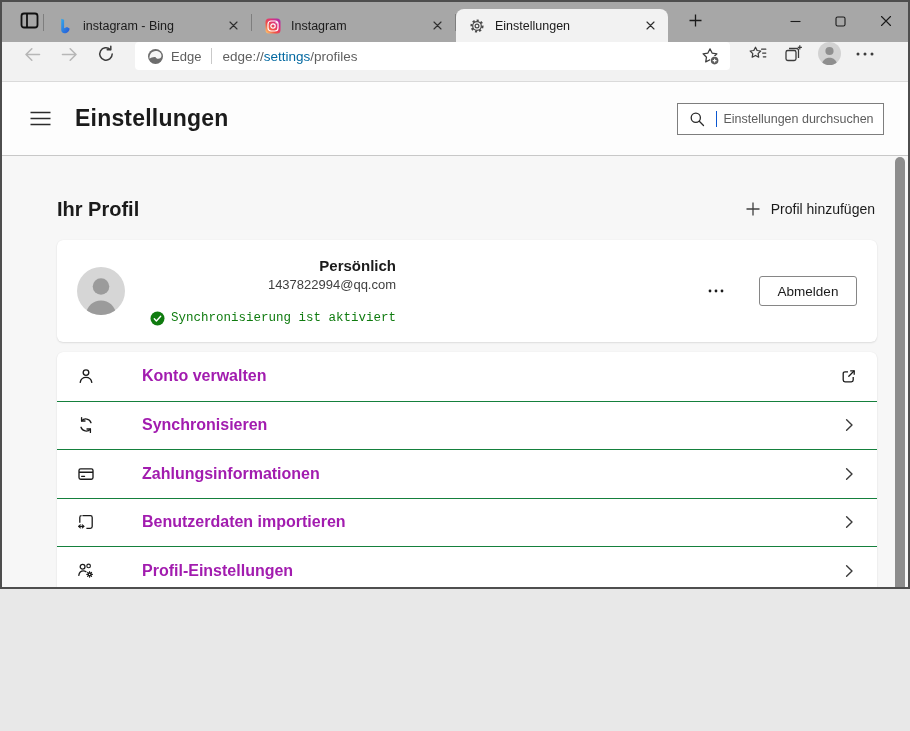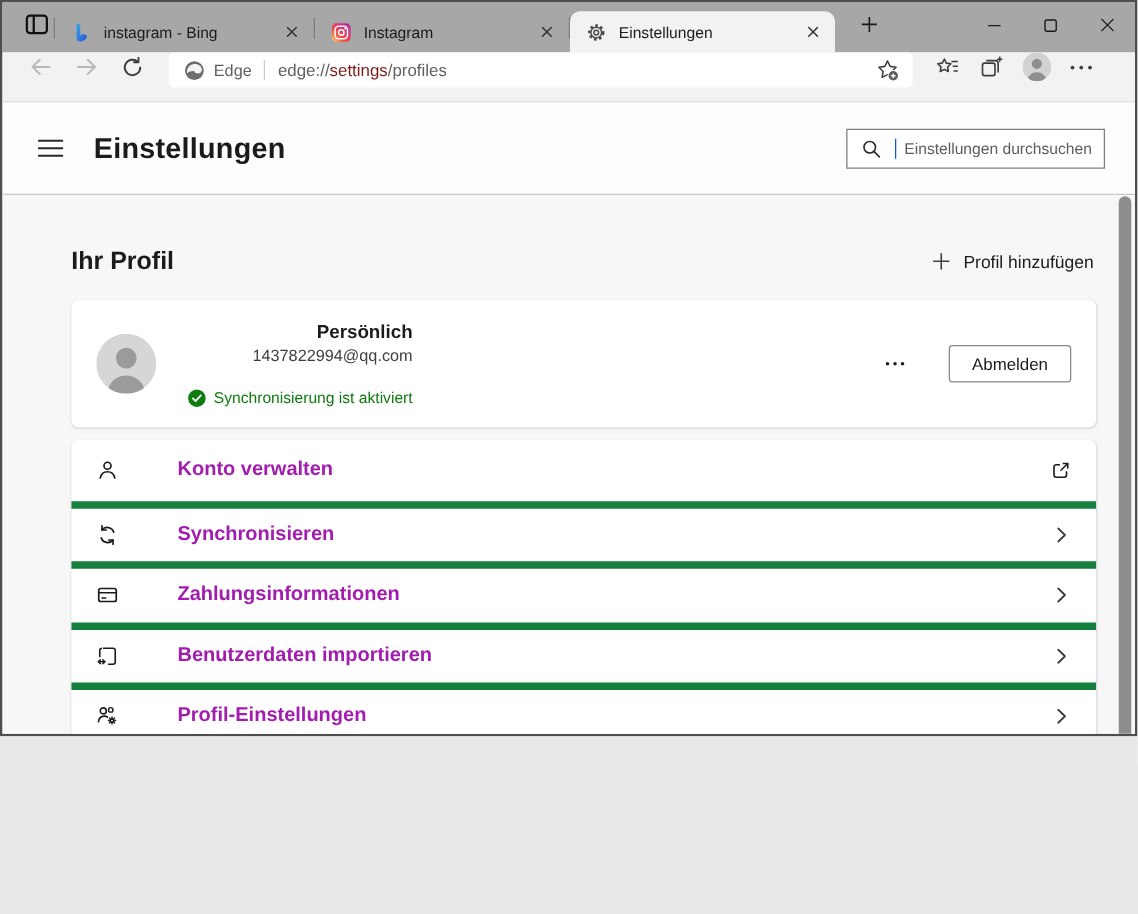--- a/index.html
+++ b/index.html
@@ -22,21 +22,21 @@
   .win-btn{width:45px;display:flex;align-items:center;justify-content:center;}
 
   
   .navbar{height:40px;background:#f2f2f2;display:flex;align-items:flex-start;padding:0 26px 0 16px;border-bottom:1px solid #dadada;flex:0 0 auto;}
   .nav-btn{width:28px;height:28px;display:flex;align-items:center;justify-content:center;margin-right:9px;border-radius:4px;}
   .addressbar{flex:1;height:28px;background:#fff;border-radius:4px;display:flex;align-items:center;padding:0 7px 0 12px;margin:0 10px 0 6px;min-width:0;}
   .ab-brand{font-size:13px;color:#5f5f5f;margin-left:7px;}
   .ab-divider{width:1px;height:16px;background:#c9c9c9;margin:0 10px;}
   .ab-url{font-size:13.5px;white-space:nowrap;overflow:hidden;}
   .ab-url .u-scheme,.ab-url .u-path{color:#5f5f5f;}
-  .ab-url .u-host{color:#7f1d1d;}
+  .ab-url .u-host{color:#0369a1;}
   .ab-staradd{margin-left:auto;padding:3px;display:flex;}
   .nav-right{display:flex;align-items:center;gap:15px;padding:0 8px;}
   .nav-right > span{display:flex;}
 
   
   .settings-header{height:74px;background:#fdfdfd;display:flex;align-items:center;padding:0 24px;border-bottom:1px solid #c8c8c8;flex:0 0 auto;}
   .hamburger{padding:4px;display:flex;border-radius:3px;}
   .page-title{font-size:23px;font-weight:600;color:#1b1b1b;margin-left:20px;letter-spacing:.2px;}
   .searchbox{margin-left:auto;width:207px;height:32px;border:1px solid #7e7e7e;background:#fff;display:flex;align-items:center;padding:0 4px 0 11px;text-align:center;}
   .searchbox .caret{width:1px;height:16px;background:#0b57d0;margin:0 1px 0 11px;flex:0 0 auto;}
@@ -48,28 +48,28 @@
   .section-row{margin-top:38px;height:30px;display:flex;align-items:center;justify-content:space-between;}
   .section-heading{font-size:20px;font-weight:700;color:#1b1b1b;margin:0;}
   .add-profile{display:flex;align-items:center;gap:10px;font-size:14px;color:#1b1b1b;padding:4px 2px;cursor:default;}
 
   .card-shadow{background:#fff;border-radius:6px;box-shadow:0 1px 2px rgba(0,0,0,.10),0 0 1px rgba(0,0,0,.08);}
   .profile-card{margin-top:16px;height:102px;display:flex;align-items:center;padding:0 20px;text-align:right;}
   .avatar-wrap{display:flex;flex:0 0 auto;}
   .profile-info{margin-left:25px;}
   .profile-name{font-size:15px;font-weight:700;color:#1b1b1b;}
   .profile-email{font-size:13px;color:#404040;margin-top:3px;}
-  .sync-row{display:flex;align-items:center;gap:6px;margin-top:19px;}
+  .sync-row{display:flex;align-items:center;gap:6px;margin-top:19px;font-family:Liberation Mono, monospace;}
   .sync-text{font-size:12.5px;color:#0f7b0f;}
   .more-btn{margin-left:auto;margin-right:30px;padding:5px;display:flex;border-radius:3px;}
   .signout-btn{width:98px;height:30px;background:#fff;border:1px solid #868686;border-radius:3px;font-size:13.5px;color:#1b1b1b;font-family:inherit;display:flex;align-items:center;justify-content:center;cursor:default;}
 
   .list-card{margin-top:10px;overflow:hidden;}
   .menu-row{height:48.5px;display:flex;align-items:center;padding:0 20px;position:relative;}
-  .menu-row + .menu-row{border-top:6px solid #15803d;}
+  .menu-row + .menu-row{border-top:1px solid #15803d;}
   .menu-icon{width:18px;display:flex;justify-content:center;flex:0 0 auto;}
   .menu-label{margin-left:15px;font-size:16px;font-weight:600;color:#a21caf;padding-left:32px;}
   .menu-trailing{margin-left:auto;display:flex;}
   .red-box{position:absolute;left:13px;top:4px;width:160px;height:40px;border:3px solid #e5252a;pointer-events:none;}
 
   .scrollbar{position:absolute;top:0;right:3px;width:11px;height:100%;}
   .scroll-thumb{position:absolute;top:1px;right:0;width:10px;height:554px;background:#8d8d8d;border-radius:5px;}
 </style>
 </head>
 <body>

